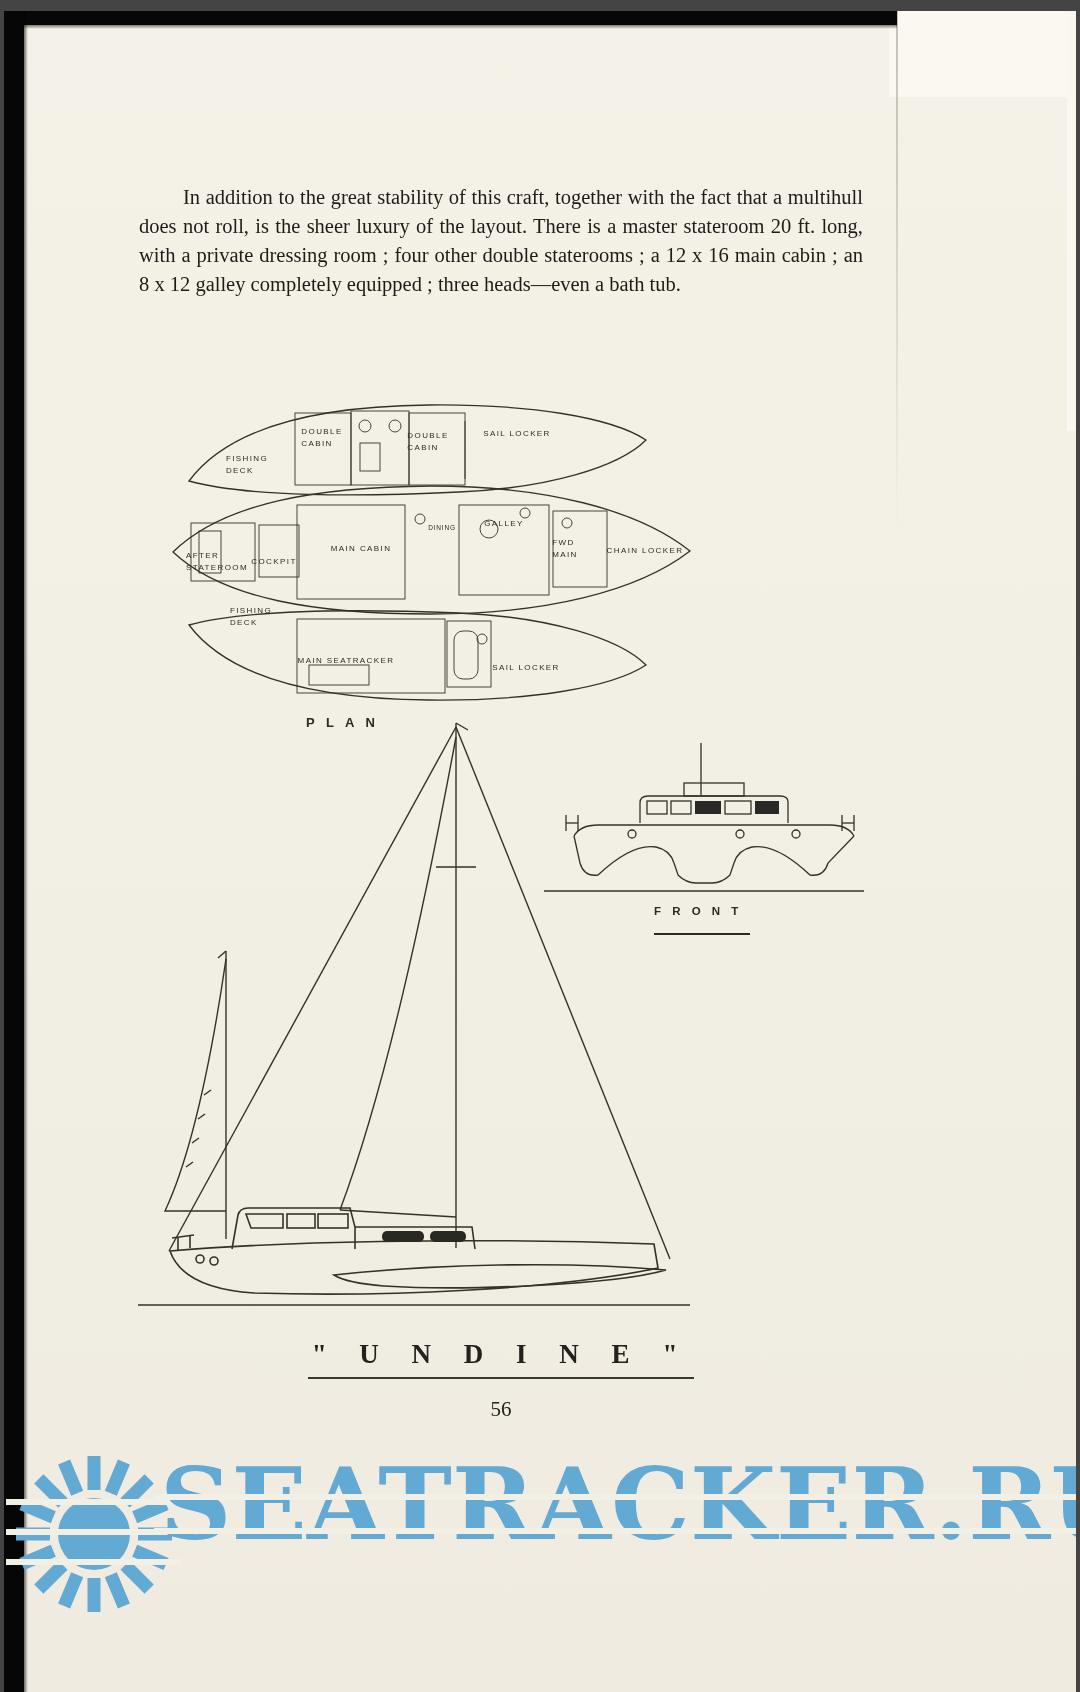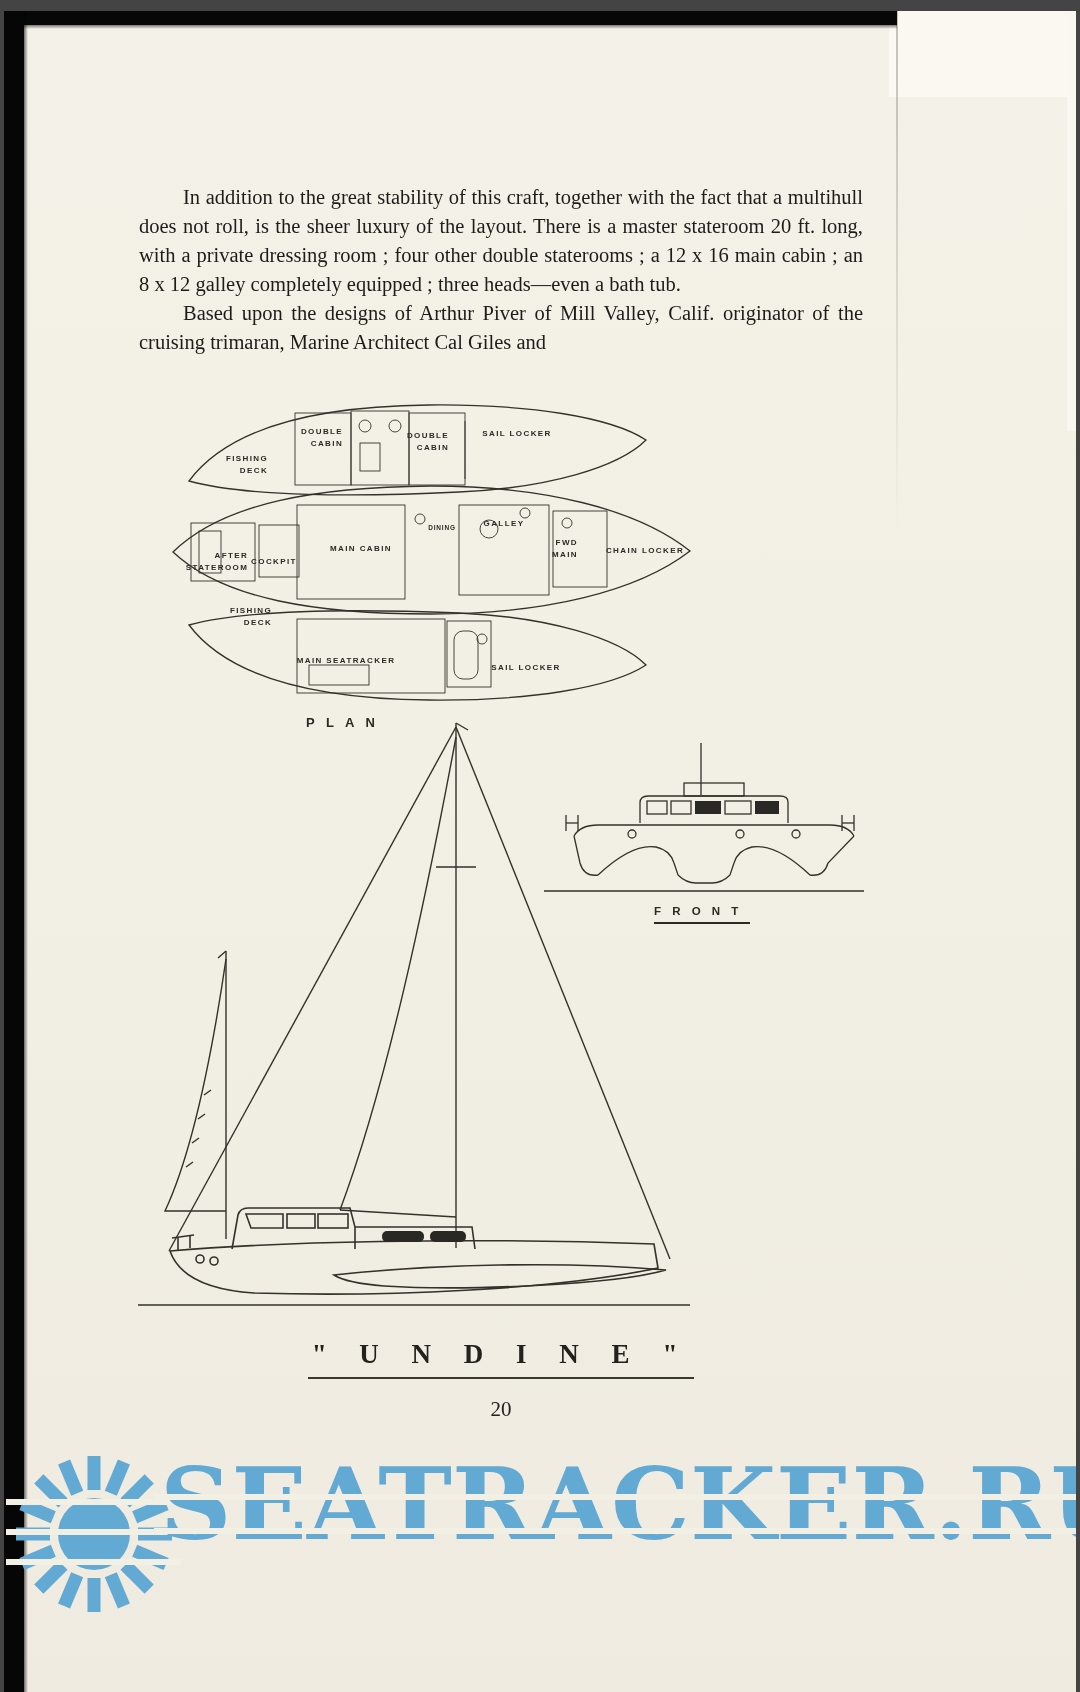--- a/index.html
+++ b/index.html
@@ -30,32 +30,32 @@
   .text-block p{margin:0;text-indent:44px;}
 
   
   svg.linework{position:absolute;pointer-events:none;}
   .lw{stroke:#34312b;fill:none;}
 
   
   .plan-label{
     position:absolute;transform:translate(-50%,-50%);
     font-family:"Liberation Sans", sans-serif;
-    font-size:8px;font-weight:bold;letter-spacing:1.4px;
-    color:#2c2a25;text-align:right;white-space:pre-line;line-height:1.55;
+    font-size:8px;font-weight:normal;letter-spacing:1.4px;
+    color:#2c2a25;text-align:left;white-space:pre-line;line-height:1.55;
   }
   .plan-label.tiny{font-size:6.5px;letter-spacing:.8px;}
 
   .caption{
     position:absolute;font-family:"Liberation Sans", sans-serif;
     font-weight:bold;color:#2c2a25;
   }
   .plan-caption{left:302px;top:704px;width:90px;font-size:13px;letter-spacing:4px;}
   .front-caption{left:650px;top:894px;width:96px;font-size:11.5px;letter-spacing:4px;
-    border-bottom:2px solid #2c2a25;padding-bottom:5px;}
+    border-bottom:2px solid #2c2a25;padding-bottom:16px;}
 
   .undine-title{
     position:absolute;left:135px;top:1328px;width:724px;text-align:center;
   }
   .undine-title span{
     display:inline-block;
     font-family:"Liberation Serif", serif;font-weight:bold;
     font-size:27px;letter-spacing:13px;color:#23211c;
     border-bottom:2px solid #3a3731;padding:0 4px 7px 4px;
   }
@@ -78,21 +78,20 @@
 <div class="page">
 
   <div class="corner-light"></div>
   <div class="right-strip"></div>
   <div class="fold-line"></div>
   <div class="edge-top"></div>
   <div class="edge-left"></div>
 
   <div class="text-block">
     <p>In addition to the great stability of this craft, together with the fact that a multihull does not roll, is the sheer luxury of the layout. There is a master stateroom 20 ft. long, with a private dressing room ; four other double staterooms ;  a 12 x 16 main cabin ;  an 8 x 12 galley completely equipped ;  three heads—even a bath tub.</p>
-    <p>Based upon the designs of Arthur Piver of Mill Valley, Calif. originator of the cruising trimaran, Marine Architect Cal Giles and</p>
   </div>
 
   <svg class="linework" style="left:165px;top:388px;" width="525" height="307" viewBox="0 0 525 307">
     <g class="lw" stroke-width="1.3">
       <path d="M20,82 C60,28 150,7 260,6 C360,5 442,18 477,41 C450,68 380,89 290,93 C190,98 78,98 20,82 Z"></path>
       <path d="M4,153 C55,103 150,88 262,87 C375,87 468,110 521,152 C468,193 375,215 262,215 C150,215 55,201 4,153 Z"></path>
       <path d="M20,226 C78,210 190,210 290,214 C380,218 450,239 477,266 C442,289 360,302 260,301 C150,300 60,279 20,226 Z"></path>
     </g>
     <g class="lw" stroke-width="0.9">
       <rect x="126" y="14" width="56" height="72"></rect>
@@ -200,21 +199,21 @@
       <line x1="310" y1="72" x2="310" y2="88"></line>
       <line x1="298" y1="80" x2="310" y2="80"></line>
       <line x1="0" y1="148" x2="320" y2="148"></line>
     </g>
   </svg>
   <div class="caption front-caption">F R O N T</div>
 
   <div class="undine-title">
     <span>" U  N  D  I  N  E "</span>
   </div>
-  <div class="page-number">20</div>
+  <div class="page-number">56</div>
 
   <svg class="linework" style="left:2px;top:1428px;" width="175" height="185" viewBox="0 0 175 185">
     <g stroke-width="13" stroke="#62a9d4">
       <line x1="132" y1="95" x2="166" y2="95"></line>
       <line x1="128.7" y1="111.8" x2="160.1" y2="124.9"></line>
       <line x1="119.1" y1="126.1" x2="143.2" y2="150.2"></line>
       <line x1="104.8" y1="135.7" x2="117.9" y2="167.1"></line>
       <line x1="88" y1="139" x2="88" y2="173"></line>
       <line x1="71.2" y1="135.7" x2="58.1" y2="167.1"></line>
       <line x1="56.9" y1="126.1" x2="32.8" y2="150.2"></line>

